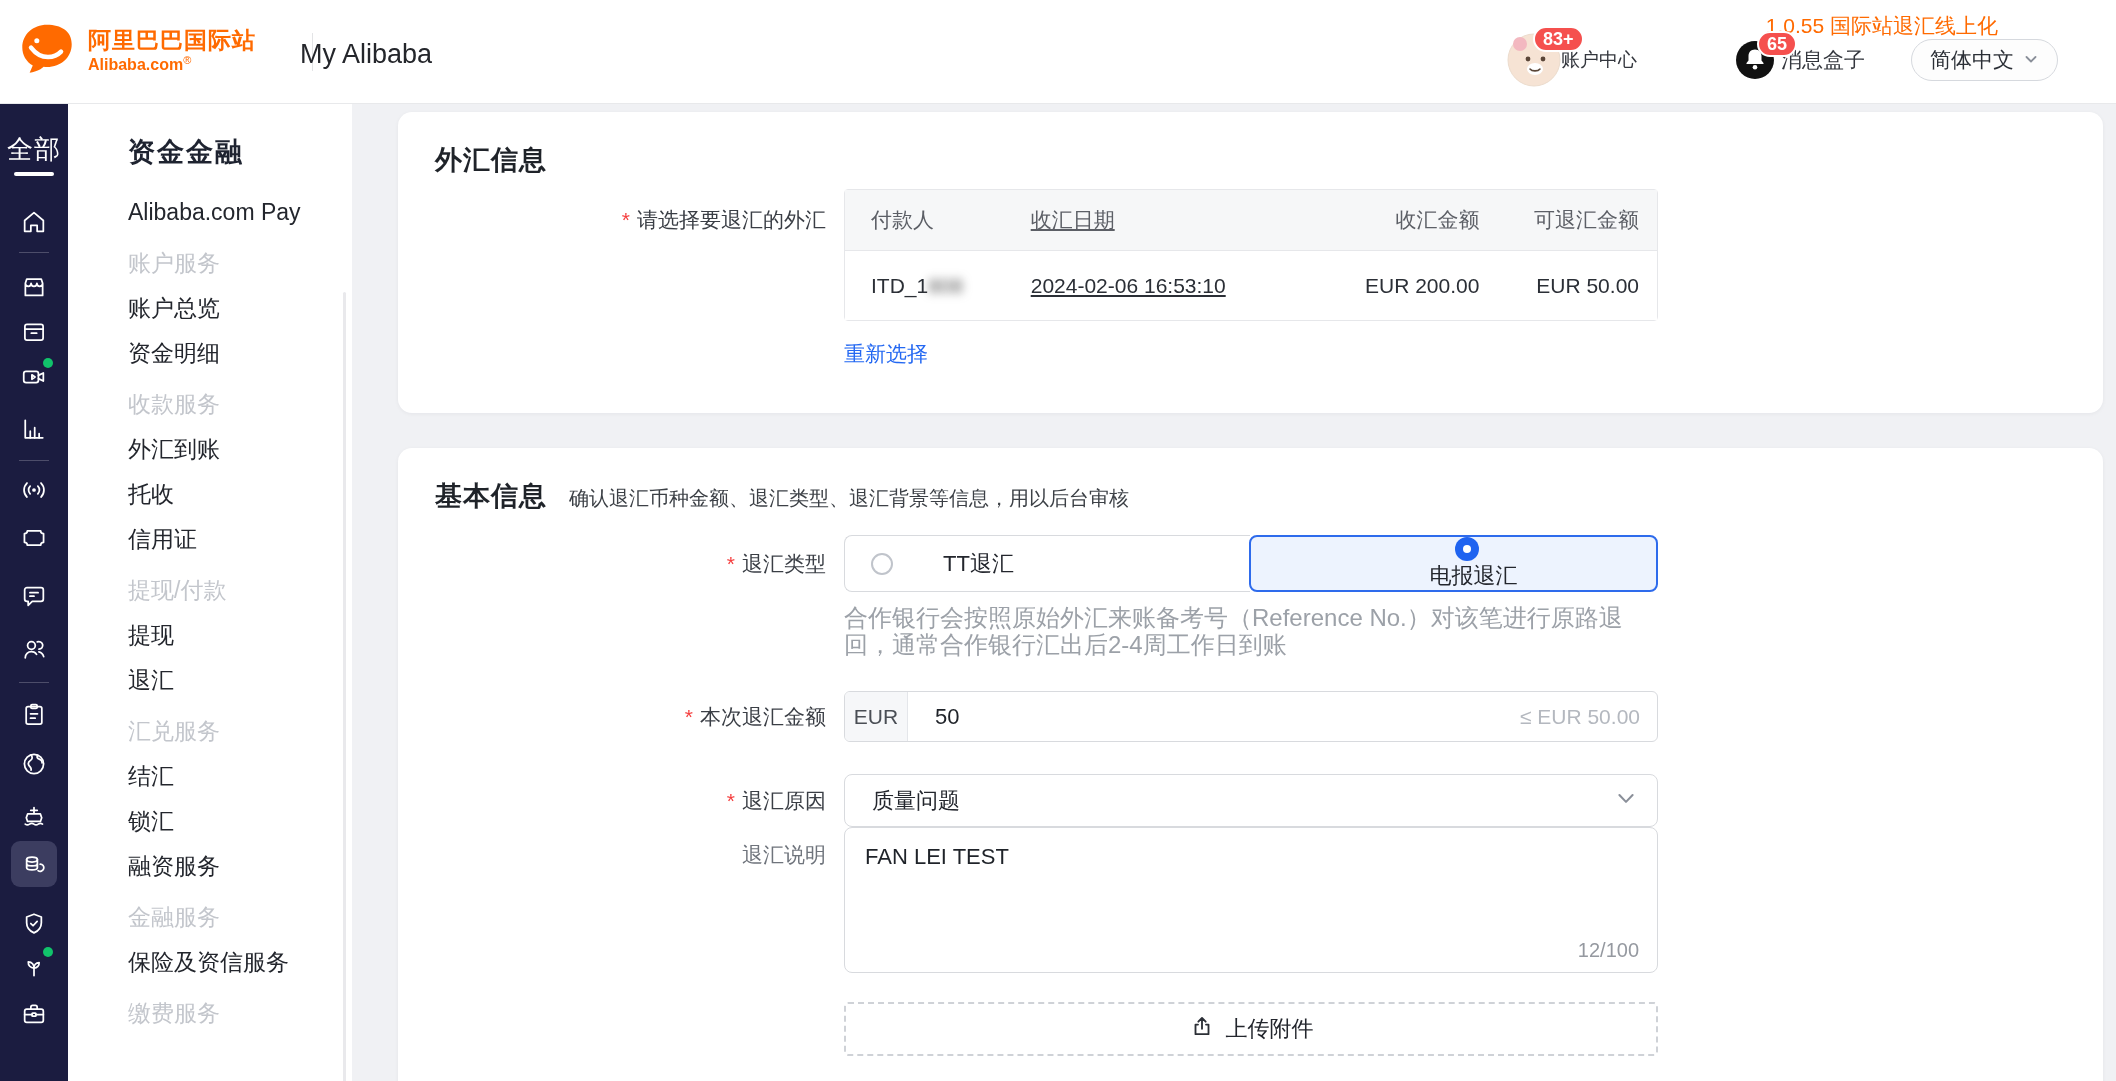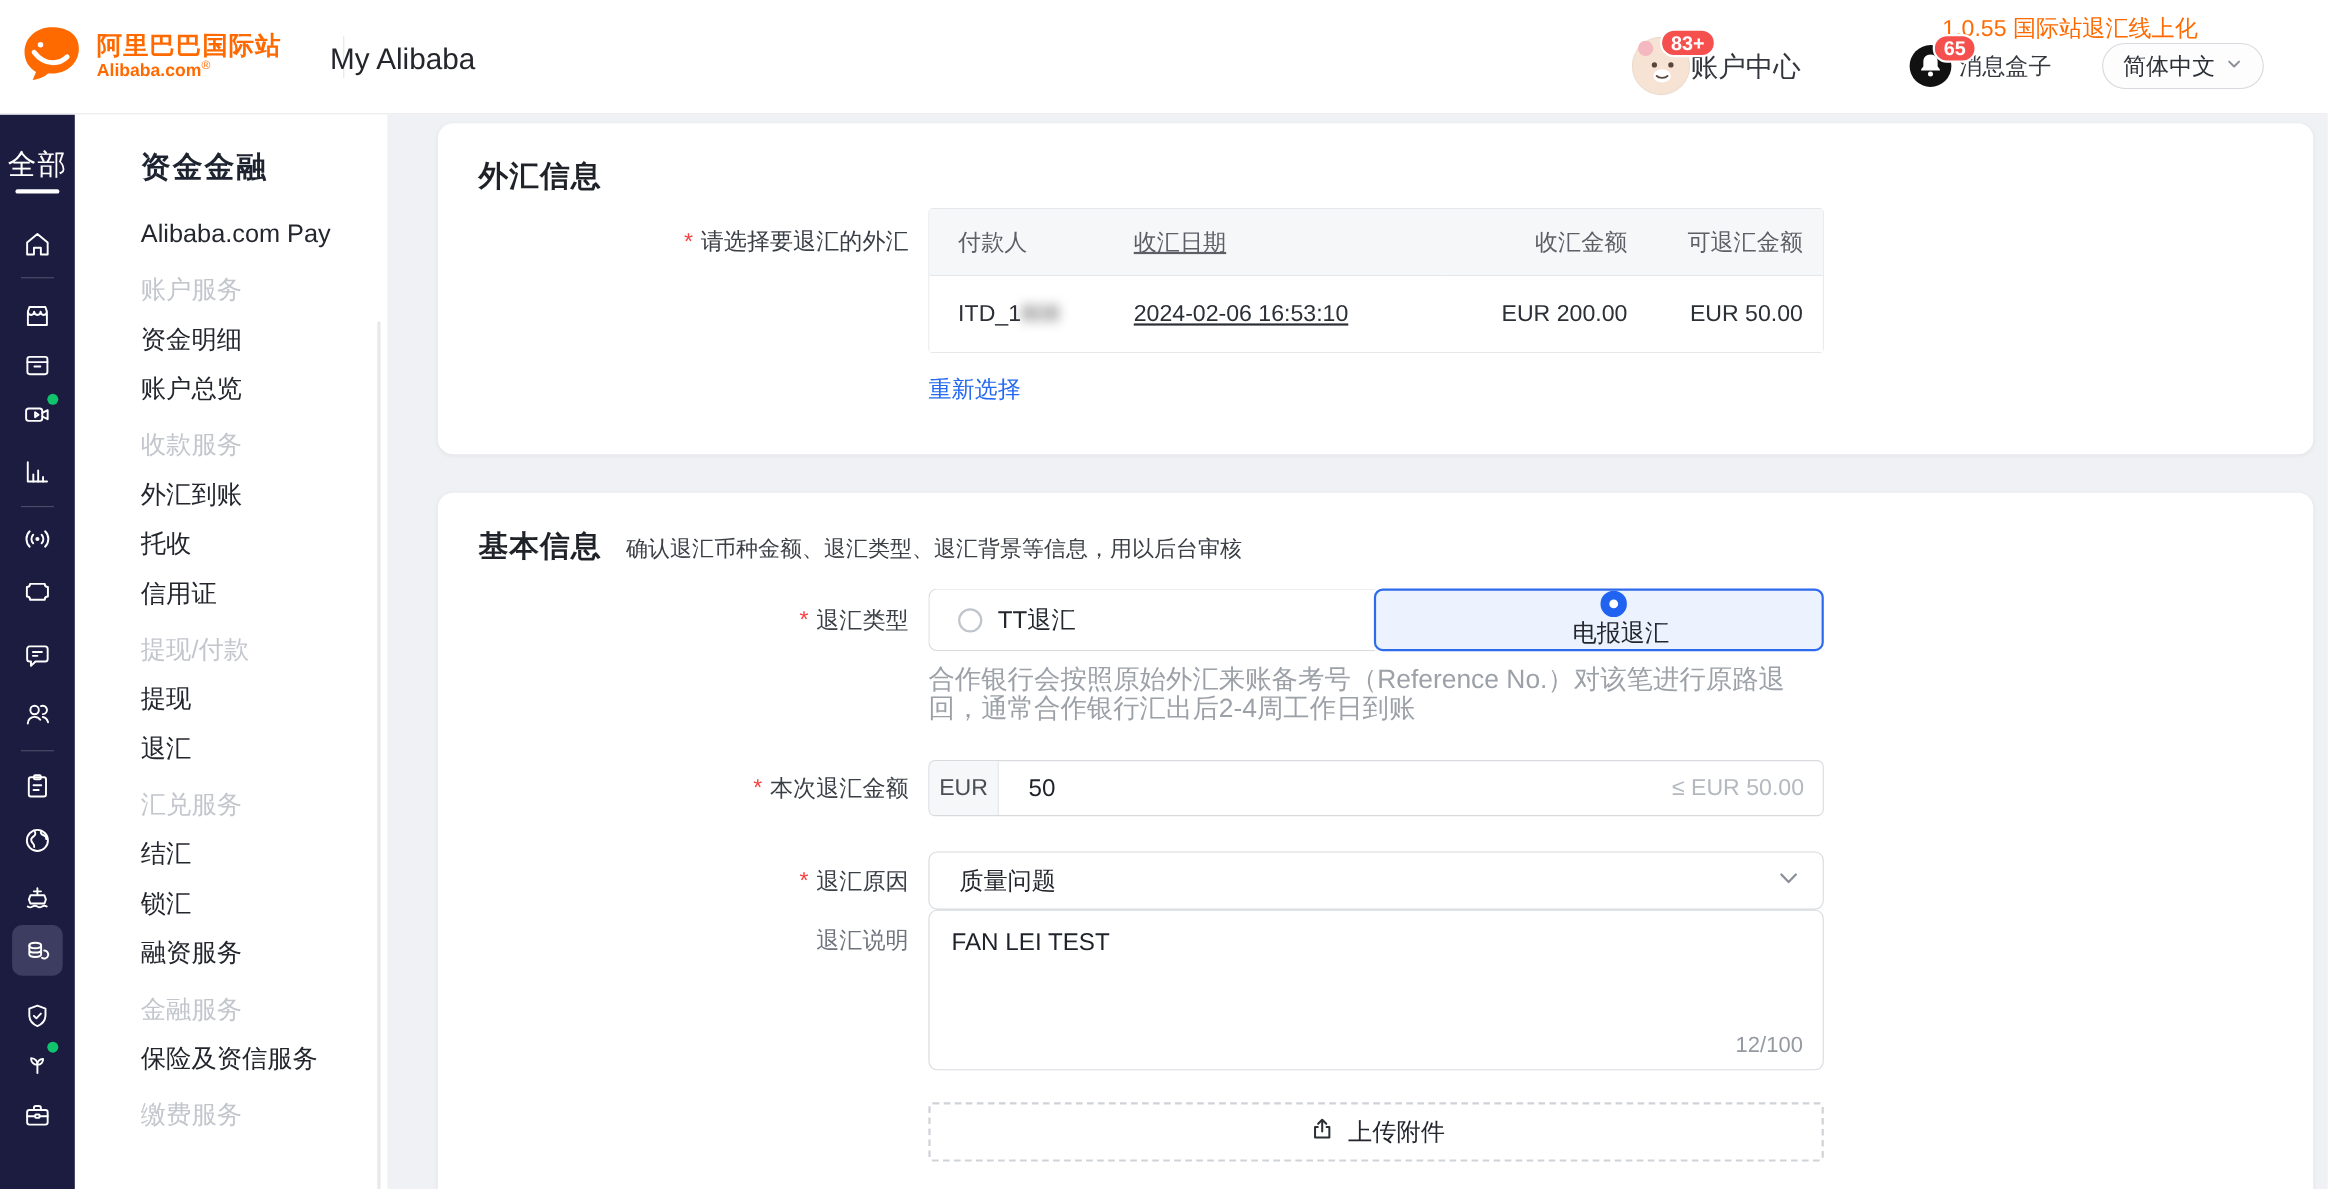--- a/index.html
+++ b/index.html
@@ -15,21 +15,21 @@
   .brand-en { font-size:16px; font-weight:bold; color:#ff6a00; }
   .brand-reg { font-size:11px; color:#ff6a00; vertical-align:super; }
   .logo-divider { width:1px; height:38px; background:#e3e4e6; margin:0 28px; }
   .app-title { font-size:27px; color:#24262b; font-weight:500; }
   .version { position:absolute; top:12px; right:118px; font-size:21px; color:#ff6a00; }
   .acct-row { position:absolute; top:33px; right:58px; display:flex; align-items:center; }
   .avatar-wrap { position:relative; width:54px; height:54px; }
   .badge { background:#f5504e; color:#fff; border:2px solid #fff; border-radius:13px;
     font-size:18px; font-weight:bold; padding:1px 8px; line-height:20px; }
   .badge-99 { position:absolute; top:-7px; left:26px; }
-  .acct-label { font-size:25px; color:#33363d; margin-left:0px; }
+  .acct-label { font-size:19px; color:#33363d; margin-left:0px; }
   .bell-wrap { position:relative; width:40px; height:40px; margin-left:98px; }
   .badge-65 { position:absolute; top:-9px; left:22px; }
   .msg-label { font-size:21px; color:#33363d; margin-left:6px; }
   .lang-pill { margin-left:46px; height:42px; border:1px solid #d6d9de; border-radius:21px;
     background:#fdfdfd; display:flex; align-items:center; gap:9px; padding:0 18px;
     font-size:21px; color:#2b2f36; }
 
   
   .rail { position:absolute; left:0; top:104px; bottom:0; width:68px; background:#1b1c40; z-index:5; }
   .rail-all { position:absolute; top:28px; left:0; width:68px; text-align:center;
@@ -84,21 +84,21 @@
   .col-amt   { width:168px; text-align:right !important; }
   .col-ref   { width:178px; text-align:right !important; padding-right:18px; }
   .masked { filter:blur(5px); color:#555; }
   .reselect { margin-top:19px; font-size:21px; color:#2468f2; cursor:pointer; display:inline-block; }
 
   
   .form-block { position:absolute; left:0; top:87px; right:0; }
   .radio-group { display:flex; width:100%; height:57px; }
   .radio-opt { flex:1; border:1px solid #d8dade; background:#fff; display:flex; align-items:center;
     padding-left:26px; cursor:pointer; }
-  .radio-opt.first { border-radius:8px 0 0 8px; border-right:none; }
+  .radio-opt.first { border-radius:8px 0 0 8px; border-right:none;gap:36px; }
   .radio-opt.selected { border:2px solid #2e6bec; background:#edf3fe; border-radius:8px; margin-left:-1px;flex-direction:column; }
   .radio-circle { width:22px; height:22px; border:2px solid #c0c4cb; border-radius:50%;
     background:#fff; position:relative; flex:none; }
   .radio-circle.checked { background:#1f63f0; border:none; width:24px; height:24px; }
   .radio-circle.checked::after { content:""; position:absolute; left:50%; top:50%; width:8px; height:8px;
     background:#fff; border-radius:50%; transform:translate(-50%,-50%); }
   .radio-label { margin-left:14px; font-size:22px; color:#23262d; }
   .help-text { margin-top:12px; width:808px; font-size:24px; line-height:27px; color:#9ca1a8; }
 
   .row-amount { margin-top:33px; }
@@ -291,22 +291,22 @@
         <rect x="10.3" y="11.3" width="3.4" height="2.6" rx=".6"></rect>
       </svg>
   </div>
 </div>
 
 <div class="submenu">
   <div class="menu-title">资金金融</div>
   <div class="menu-list">
     <div class="menu-item">Alibaba.com Pay</div>
     <div class="menu-item section">账户服务</div>
+    <div class="menu-item">账户总览</div>
     <div class="menu-item">资金明细</div>
-    <div class="menu-item">账户总览</div>
     <div class="menu-item section">收款服务</div>
     <div class="menu-item">外汇到账</div>
     <div class="menu-item">托收</div>
     <div class="menu-item">信用证</div>
     <div class="menu-item section">提现/付款</div>
     <div class="menu-item">提现</div>
     <div class="menu-item">退汇</div>
     <div class="menu-item section">汇兑服务</div>
     <div class="menu-item">结汇</div>
     <div class="menu-item">锁汇</div>

